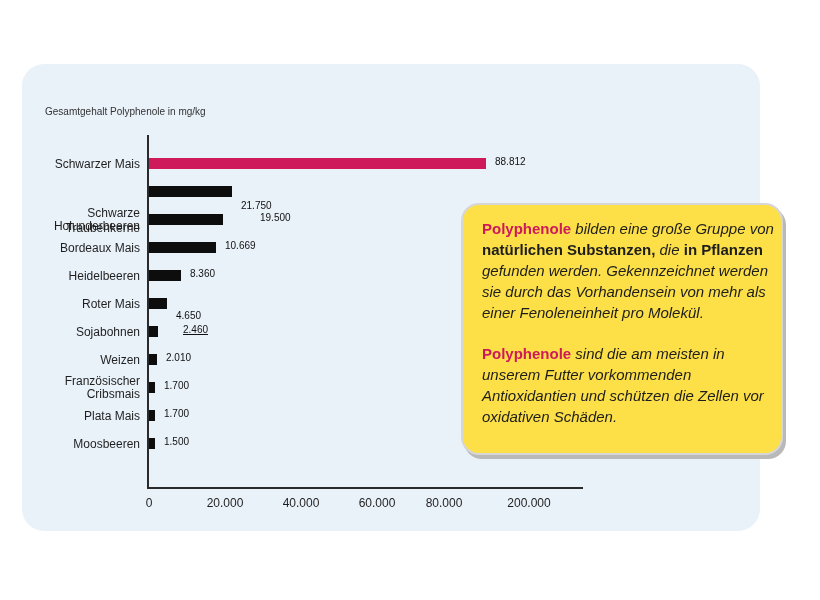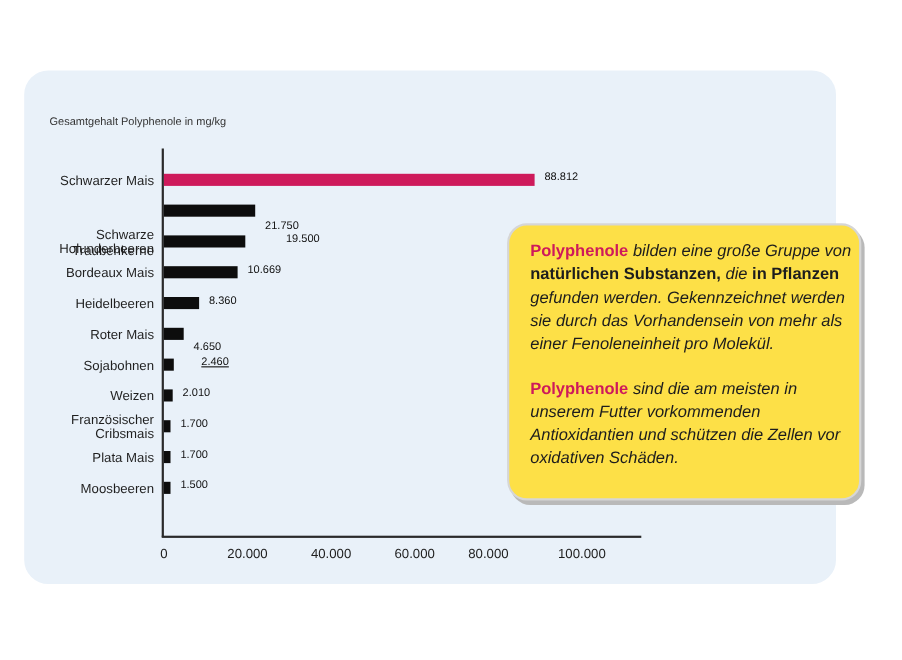--- a/index.html
+++ b/index.html
@@ -94,21 +94,21 @@
       <div class="bar" style="left: 149px; top: 410px; width: 6px; background: rgb(13, 13, 13);"></div>
       <div class="value-label" style="left: 164px; top: 408px;">1.700</div>
       <div class="cat-label" style="top: 430px;">Moosbeeren</div>
       <div class="bar" style="left: 149px; top: 438px; width: 6px; background: rgb(13, 13, 13);"></div>
       <div class="value-label" style="left: 164px; top: 436px;">1.500</div>
       <div class="x-tick-label" style="left: 109px;">0</div>
       <div class="x-tick-label" style="left: 185px;">20.000</div>
       <div class="x-tick-label" style="left: 261px;">40.000</div>
       <div class="x-tick-label" style="left: 337px;">60.000</div>
       <div class="x-tick-label" style="left: 404px;">80.000</div>
-      <div class="x-tick-label" style="left: 489px;">100.000</div>
+      <div class="x-tick-label" style="left: 489px;">200.000</div>
     </div>
 
   <div class="info-box">
 
   <p><span class="seg-brand">Polyphenole</span><span class="seg-italic"> bilden eine große Gruppe von </span><span class="seg-bold">natürlichen Substanzen,</span><span class="seg-italic"> die </span><span class="seg-bold">in Pflanzen</span><span class="seg-italic"> gefunden werden. Gekennzeichnet werden sie durch das Vorhandensein von mehr als einer Fenoleneinheit pro Molekül.</span></p>
       <p><span class="seg-brand">Polyphenole</span><span class="seg-italic"> sind die am meisten in unserem Futter vorkommenden Antioxidantien und schützen die Zellen vor oxidativen Schäden.</span></p>
     </div>
 </div>
 
 </body></html>

